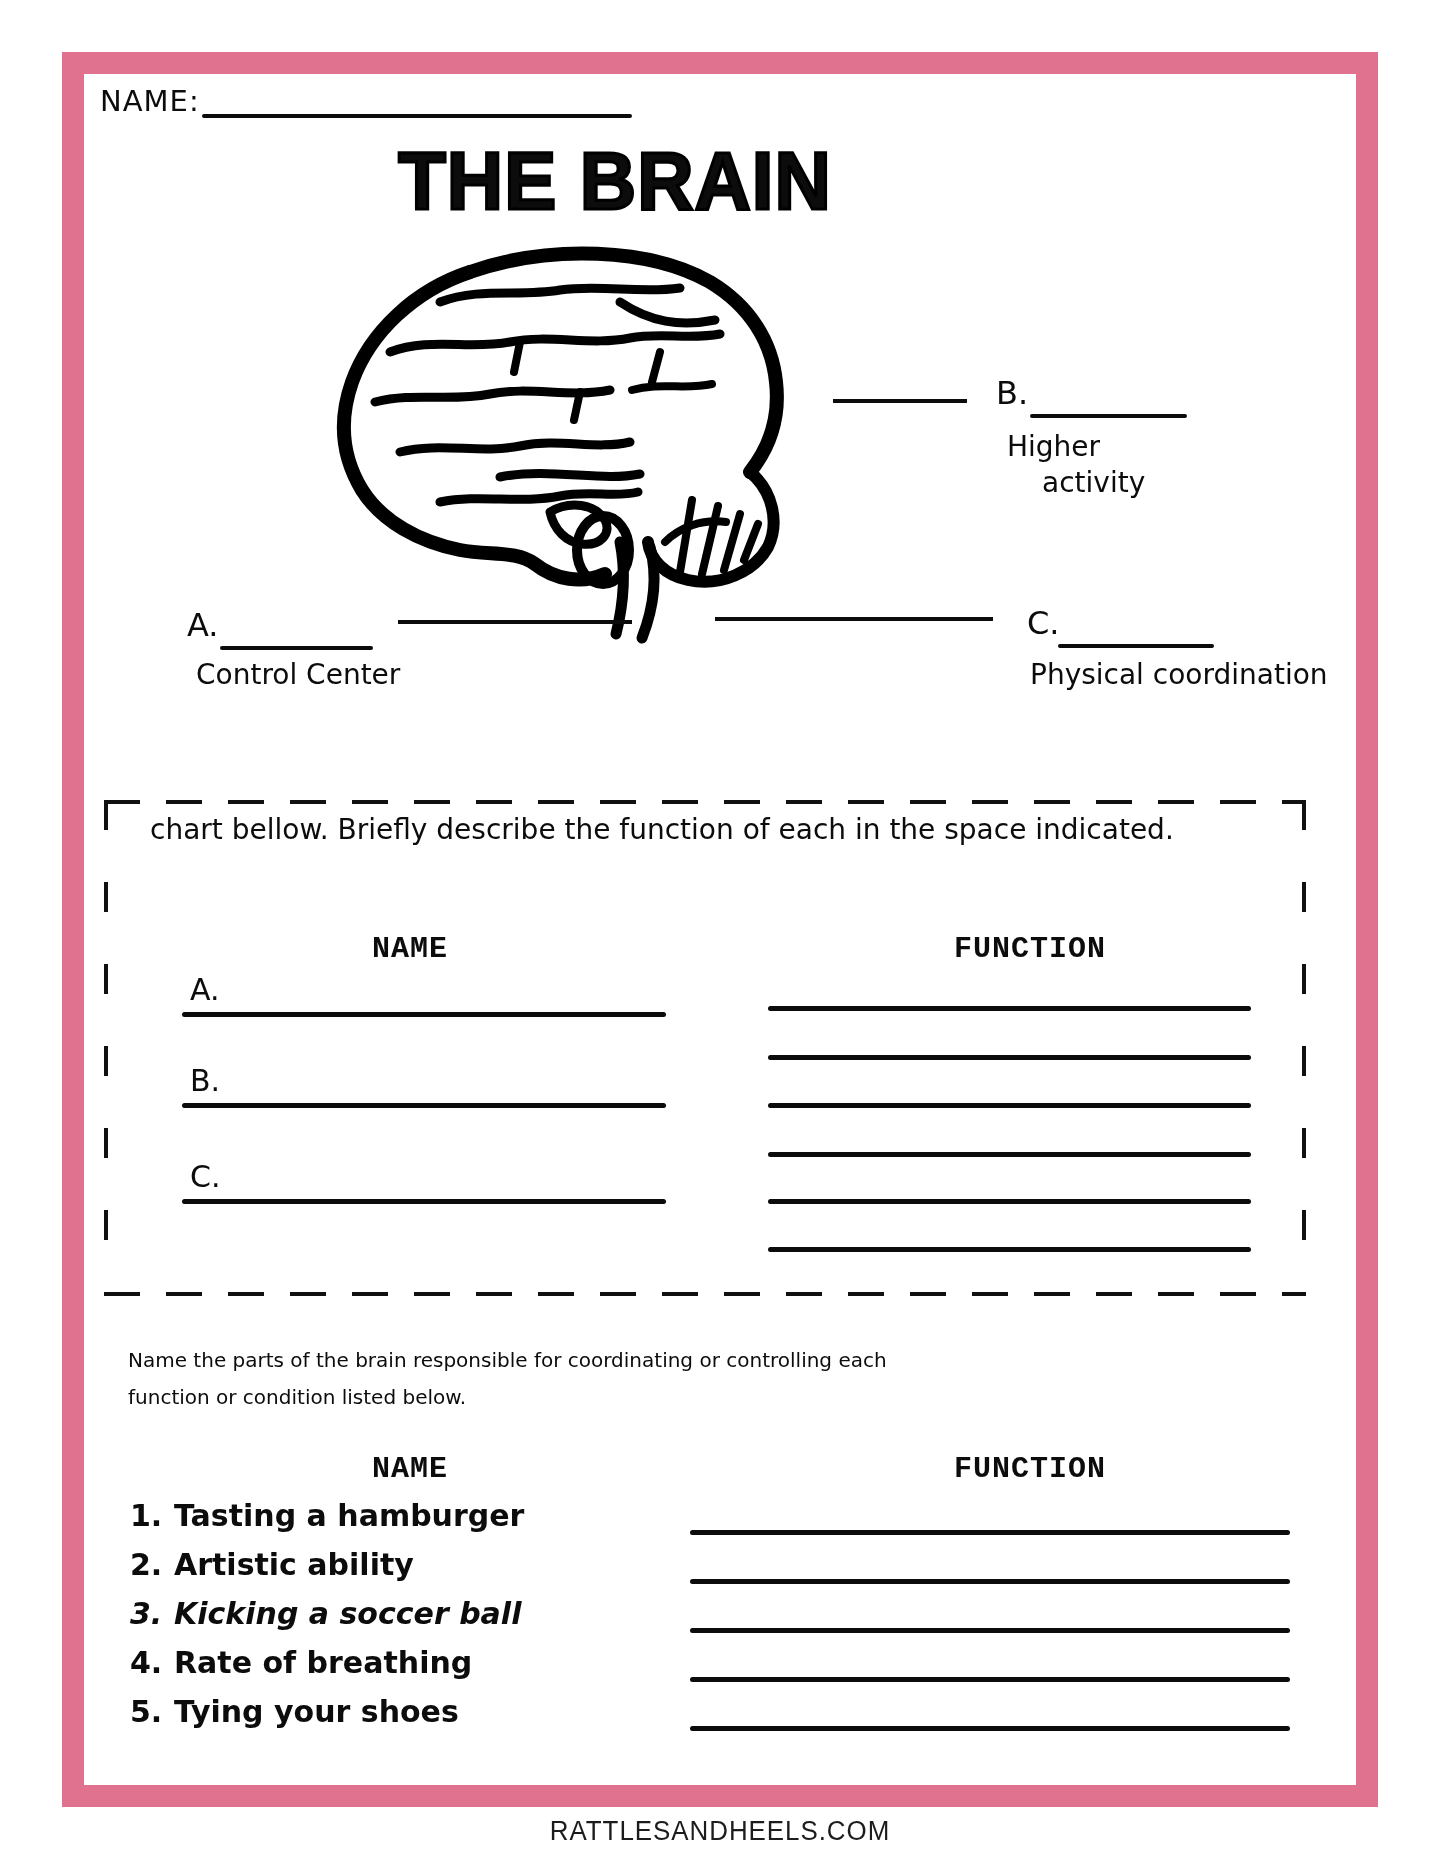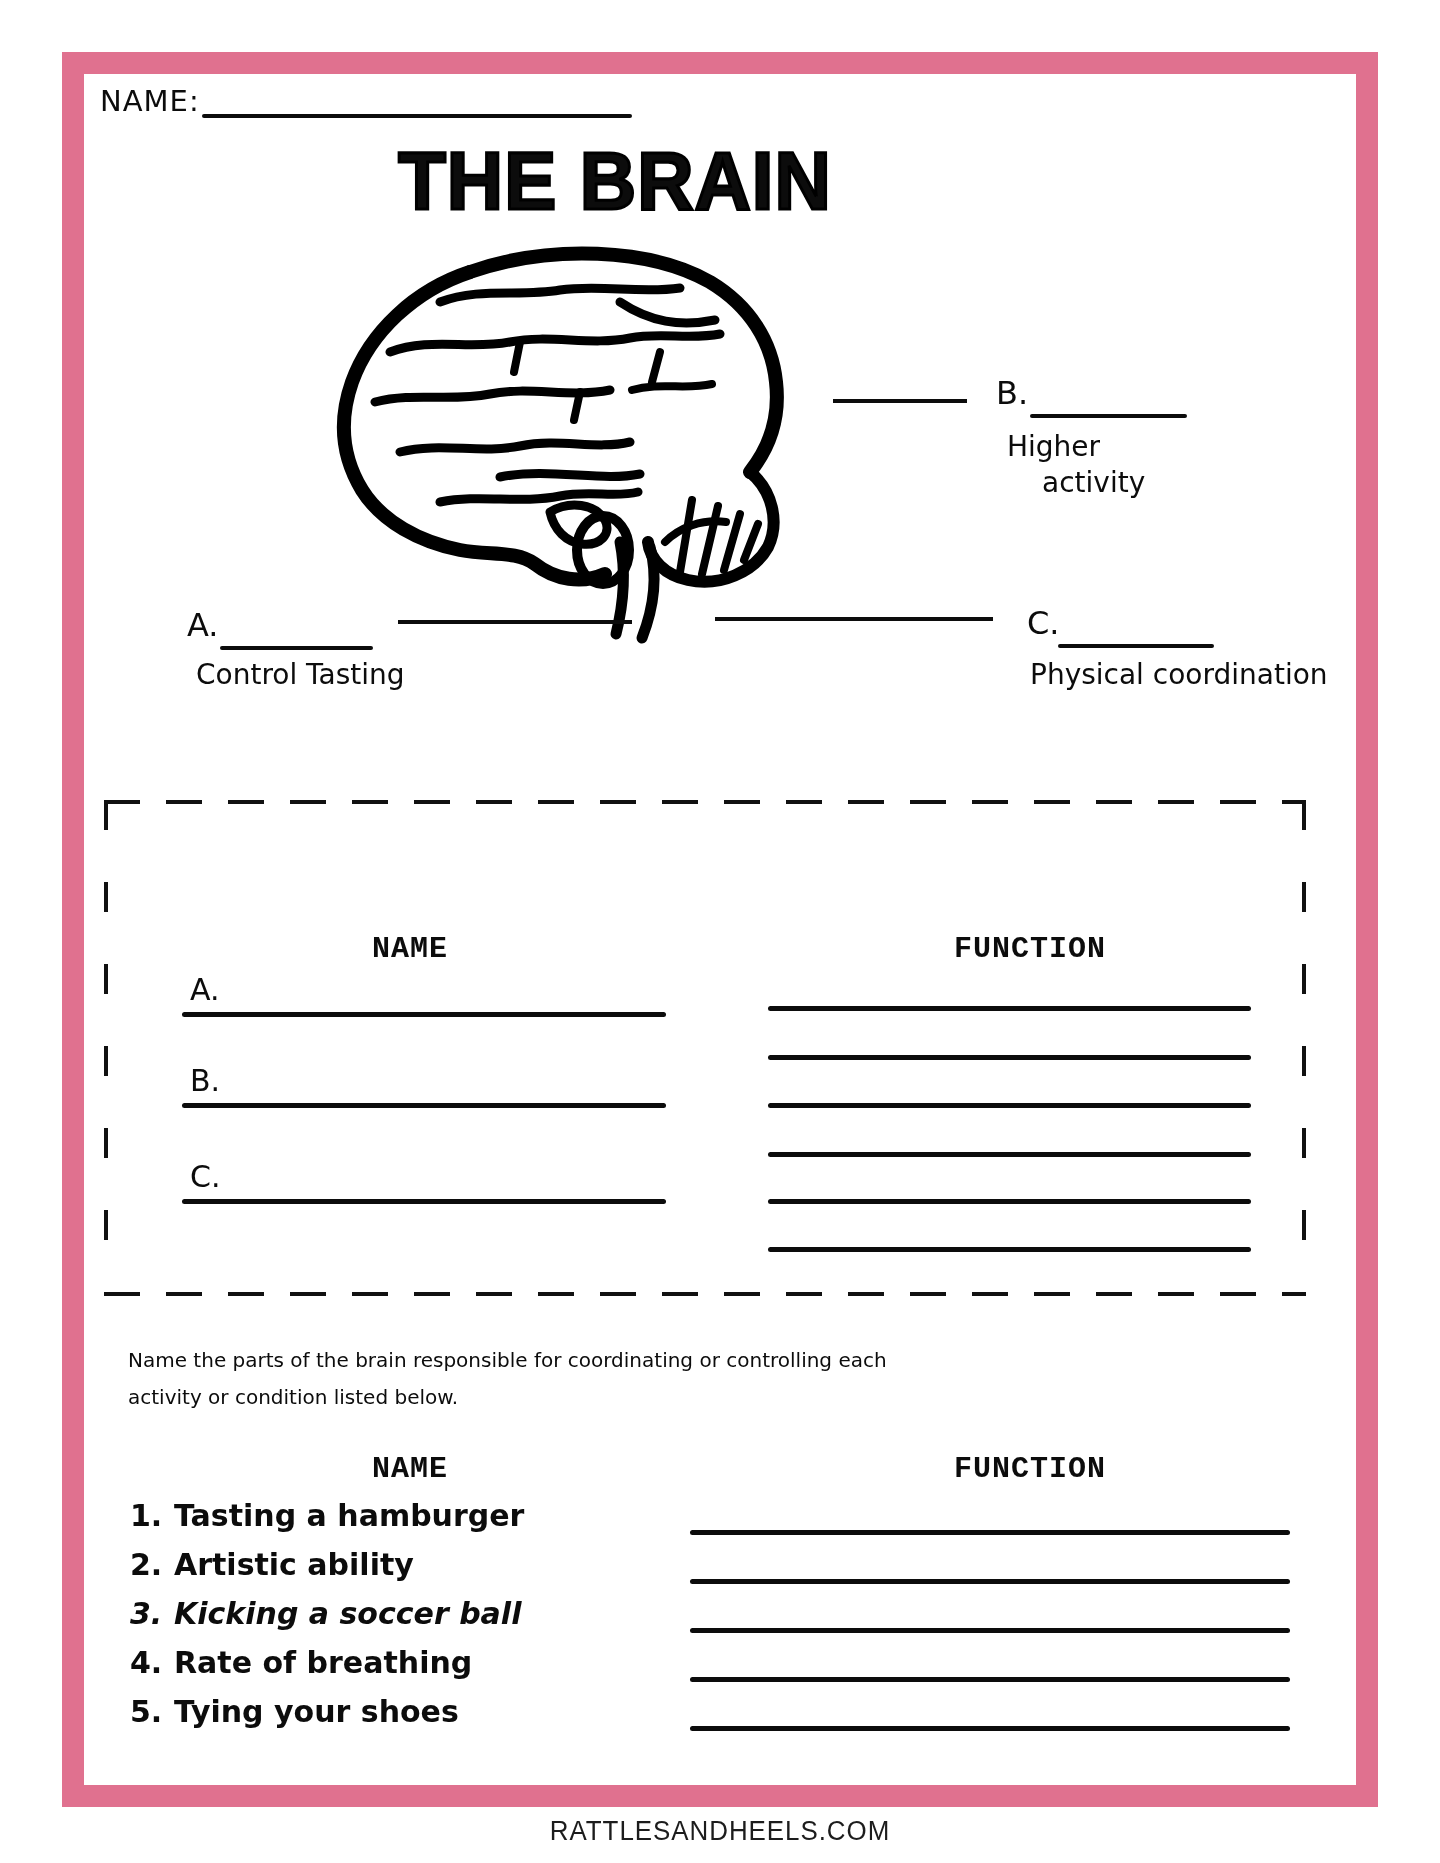--- a/index.html
+++ b/index.html
@@ -150,32 +150,33 @@
 <div class="abs leader leader-a"></div>
 <div class="abs leader leader-c"></div>
 
 <div class="abs lab-letter b-letter">B.</div>
 <div class="abs blank b-blank"></div>
 <div class="abs lab-caption b-cap1">Higher</div>
 <div class="abs lab-caption b-cap2">activity</div>
 
 <div class="abs lab-letter a-letter">A.</div>
 <div class="abs blank a-blank"></div>
-<div class="abs lab-caption a-cap">Control Tasting</div>
+<div class="abs lab-caption a-cap">Control Center</div>
 
 <div class="abs lab-letter c-letter">C.</div>
 <div class="abs blank c-blank"></div>
 <div class="abs lab-caption c-cap">Physical coordination</div>
 
 <div class="abs dash-h box-top"></div>
 <div class="abs dash-h box-bottom"></div>
 <div class="abs dash-v box-left"></div>
 <div class="abs dash-v box-right"></div>
 
 <div class="abs instr1">
+  <div class="instr-line">chart bellow. Briefly describe the function of each in the space indicated.</div>
 </div>
 
 <div class="abs col-header h1-name">NAME</div>
 <div class="abs col-header h1-func">FUNCTION</div>
 
 <div class="abs row-letter r-a">A.</div>
 <div class="abs row-letter r-b">B.</div>
 <div class="abs row-letter r-c">C.</div>
 
 <div class="abs ansline la"></div>
@@ -183,21 +184,21 @@
 <div class="abs ansline lc"></div>
 <div class="abs ansline f1"></div>
 <div class="abs ansline f2"></div>
 <div class="abs ansline f3"></div>
 <div class="abs ansline f4"></div>
 <div class="abs ansline f5"></div>
 <div class="abs ansline f6"></div>
 
 <div class="abs instr2">
   <div class="instr-line">Name the parts of the brain responsible for coordinating or controlling each</div>
-  <div class="instr-line">activity or condition listed below.</div>
+  <div class="instr-line">function or condition listed below.</div>
 </div>
 
 <div class="abs col-header h2-name">NAME</div>
 <div class="abs col-header h2-func">FUNCTION</div>
 
 <div class="abs act i1"><span class="num">1.</span><span>Tasting a hamburger</span></div>
 <div class="abs act i2"><span class="num">2.</span><span>Artistic ability</span></div>
 <div class="abs act i3"><span class="num">3.</span><span>Kicking a soccer ball</span></div>
 <div class="abs act i4"><span class="num">4.</span><span>Rate of breathing</span></div>
 <div class="abs act i5"><span class="num">5.</span><span>Tying your shoes</span></div>

